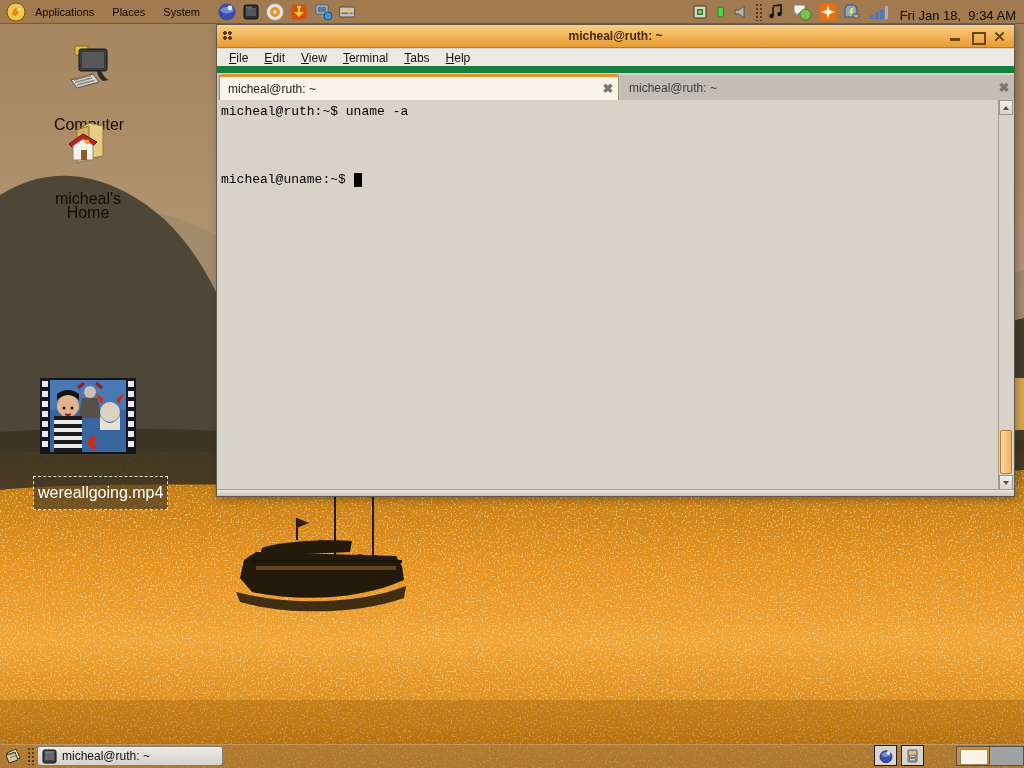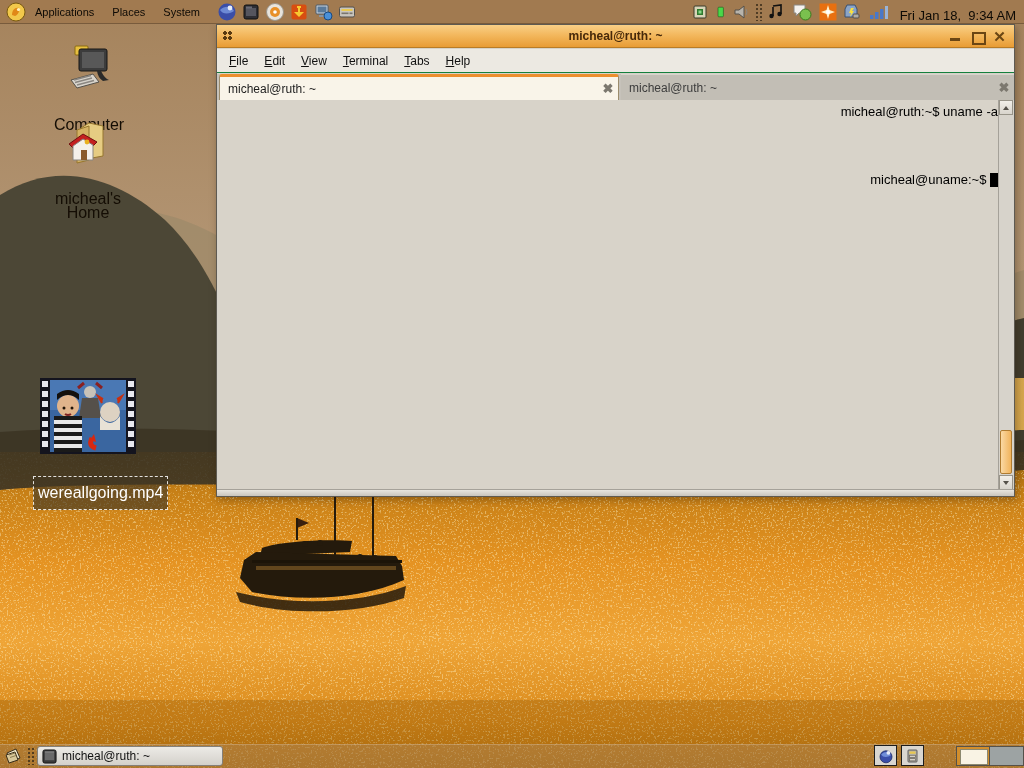--- a/index.html
+++ b/index.html
@@ -41,35 +41,35 @@
                 font-size:12px; color:#47290a; }
   .win-menu-btn { margin-left:6px; width:10px; height:10px; z-index:2;
        background-image:radial-gradient(circle at 2px 2px, #5a3a10 1.6px, transparent 1.8px);
        background-size:5px 5px; }
   .win-btns { position:absolute; right:8px; top:0; height:23px; display:flex; gap:9px; align-items:center; z-index:2; }
   .wbtn { width:13px; height:13px; position:relative; cursor:default; }
   .wbtn-min::after { content:""; position:absolute; left:1px; bottom:2px; width:10px; height:3px; background:#6b4614; }
   .wbtn-max::after { content:""; position:absolute; left:1px; top:2px; width:10px; height:9px; border:2px solid #6b4614; }
   .wbtn-close { font-size:15px; line-height:13px; color:#6b4614; font-weight:bold; text-align:center; }
   .menubar { position:absolute; top:24px; left:0; right:0; height:24px; background:#ece9e2;
-             border-bottom:1px solid #15803d; display:flex; align-items:center; padding-left:4px; }
+             border-bottom:7px solid #15803d; display:flex; align-items:center; padding-left:4px; }
   .menu-item { display:inline-block; font-size:12px; color:#111; padding:4px 8px; }
   .menu-item::first-letter { text-decoration:underline; }
   .tabbar { position:absolute; top:49px; left:0; right:0; height:26px; background:#c6c2ba; }
   .tab { position:absolute; top:0; height:26px; display:flex; align-items:center; font-size:12px; }
   .tab-active { left:2px; width:400px; background:#f9f4e9; border:1px solid #9c8c6c; border-bottom:none;
                 border-top:3px solid #ec8f2e; border-radius:3px 3px 0 0; color:#1c1c1c; }
   .tab-active .tab-lbl { padding-left:8px; flex:1; }
   .tab-inactive { left:404px; right:0; background:#c2beb5; color:#3c3c3c; border-top:1px solid #d8d4cc; }
   .tab-inactive .tab-lbl { padding-left:8px; flex:1; }
   .tab-close { width:20px; color:#7c786f; font-size:13px; font-weight:bold; text-align:center; cursor:default; }
   .term-area { position:absolute; top:75px; left:1px; right:1px; height:390px; display:flex; }
   .term-content { flex:1; background:rgba(219,213,201,.52); color:#000; padding:3px 0 0 3px;
-                  font-family:Liberation Sans, sans-serif; font-size:13px;
-                  line-height:17px; white-space:pre; overflow:hidden;text-align:right; }
+                  font-family:Liberation Mono, monospace; font-size:13px;
+                  line-height:17px; white-space:pre; overflow:hidden; }
   .cursor-block { display:inline-block; width:8px; height:14px; background:#000; vertical-align:text-bottom; }
   .scrollbar { width:15px; background:#d7d3cb; border-left:1px solid #a5a199; position:relative; }
   .sb-btn { position:absolute; left:0; right:0; height:15px; background:linear-gradient(#f2efe9,#d8d4cc);
             border:1px solid #989489; display:flex; align-items:center; justify-content:center; }
   .sb-up { top:0; } .sb-down { bottom:0; }
   .tri { width:0; height:0; border-left:3px solid transparent; border-right:3px solid transparent; }
   .tri-up { border-bottom:4px solid #55514a; } .tri-down { border-top:4px solid #55514a; }
   .sb-thumb { position:absolute; left:1px; right:1px; bottom:16px; height:44px; border:1px solid #b07c30;
               border-radius:2px; background:linear-gradient(90deg,#fad9a4,#f3b864 60%,#eaa câ44);
               background:linear-gradient(90deg,#fad9a4,#f0b35c); }

